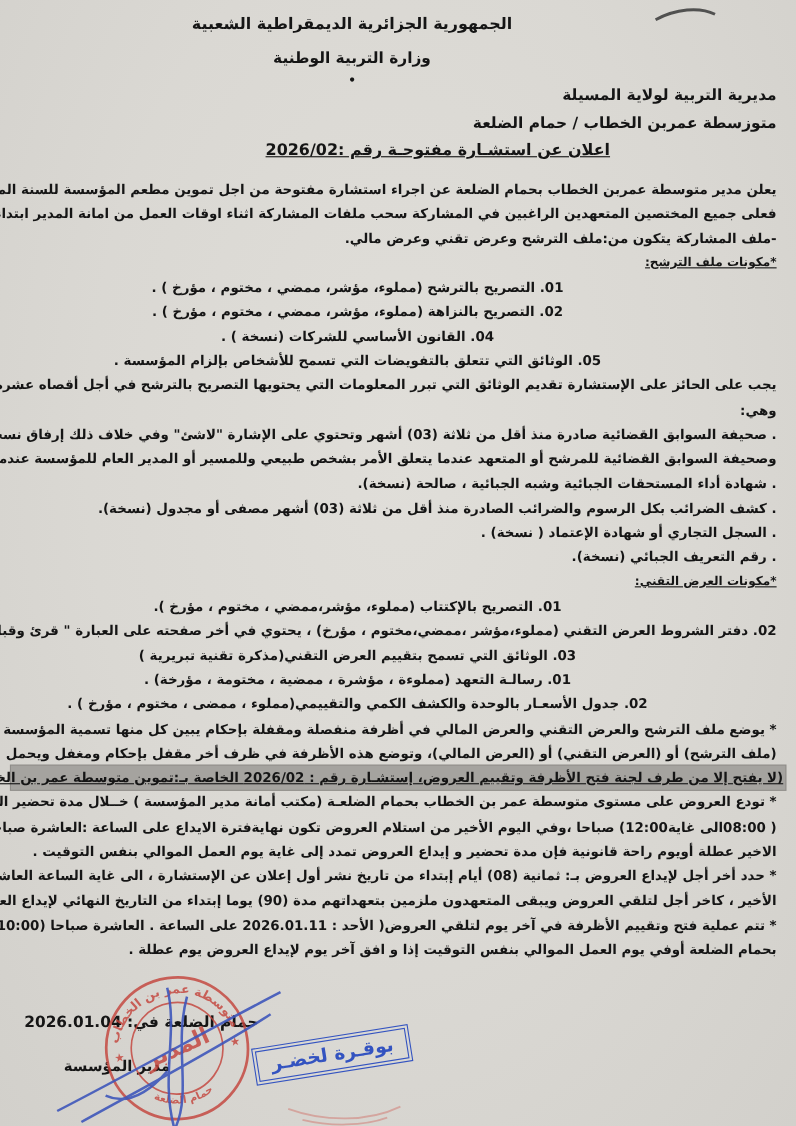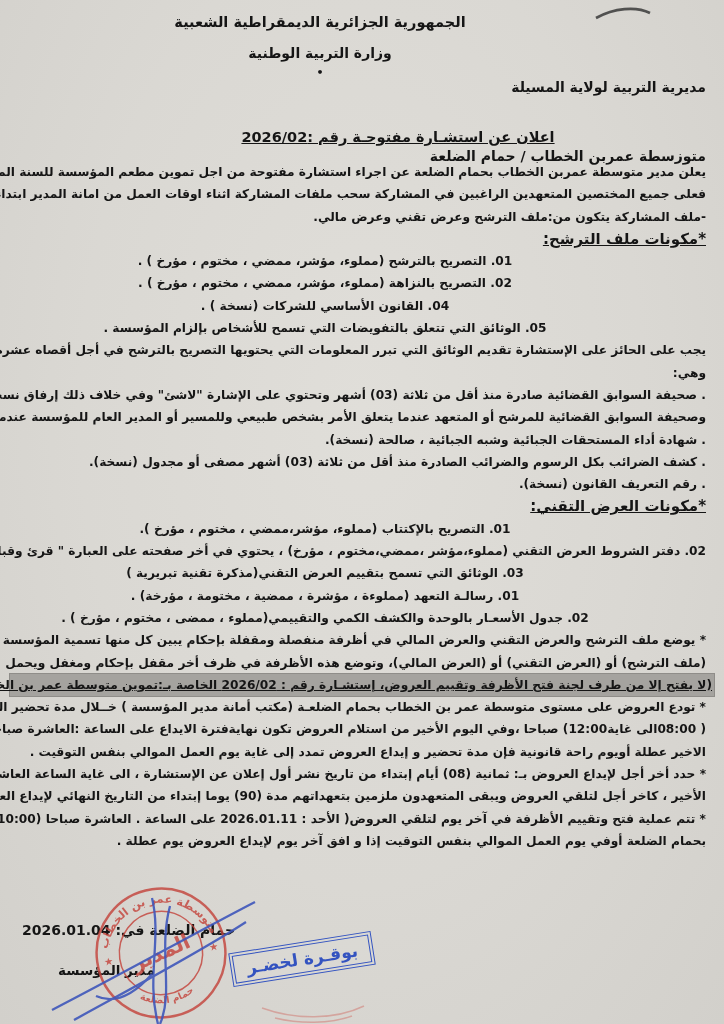--- a/index.html
+++ b/index.html
@@ -11,33 +11,33 @@
     font-family:"DejaVu Sans", sans-serif;
     color:#151515;
   }
   
   .hdr-c{position:absolute;left:0;width:100%;text-align:center;font-weight:bold;transform:translateX(-42px);}
   .hdr-republic{top:14px;font-size:14.5px;}
   .hdr-ministry{top:45px;font-size:14px;}
   .hdr-dot{top:66px;font-size:11px;}
   .hdr-r{position:absolute;right:18px;text-align:right;font-weight:bold;font-size:14px;direction:rtl;}
   .hdr-directorate{top:79px;}
-  .hdr-school{top:104px;margin-top:44px;}
+  .hdr-school{top:104px;}
   .doc-title{
     position:absolute;top:129px;width:100%;text-align:center;transform:translateX(36px);
     font-size:14.5px;font-weight:bold;text-decoration:underline;direction:rtl;
   }
   
   .doc-body{position:absolute;top:161px;left:10px;right:10px;direction:rtl;}
   .bline{
     height:22.3px;line-height:22.3px;font-size:12.2px;font-weight:bold;
     text-align:right;padding-right:8px;white-space:nowrap;overflow:visible;
   }
   .bline-ind{padding-right:74px;text-align:center;}
-  .bline-head{text-decoration:underline;font-size:15px;}
+  .bline-head{text-decoration:underline;font-size:11px;}
   .bline-hl{
     background:#a5a39f;box-shadow:0 0 0 1px #8f8d89;
     text-decoration:underline;padding-right:2px;
   }
   
   .foot-date{position:absolute;left:22px;top:922px;font-size:14px;font-weight:bold;direction:rtl;}
   .foot-signatory{position:absolute;left:58px;top:962px;font-size:13.5px;font-weight:bold;}
   
   .round-stamp{position:absolute;left:86px;top:882px;opacity:.82;}
   .name-stamp{
@@ -67,21 +67,22 @@
       <div class="bline bline-ind" dir="rtl">01. التصريح بالترشح (مملوء، مؤشر، ممضي ، مختوم ، مؤرخ ) .</div>
       <div class="bline bline-ind" dir="rtl">02. التصريح بالنزاهة (مملوء، مؤشر، ممضي ، مختوم ، مؤرخ ) .</div>
       <div class="bline bline-ind" dir="rtl">04. القانون الأساسي للشركات (نسخة ) .</div>
       <div class="bline bline-ind" dir="rtl">05. الوثائق التي تتعلق بالتفويضات التي تسمح للأشخاص بإلزام المؤسسة .</div>
       <div class="bline" dir="rtl">يجب على الحائز على الإستشارة تقديم الوثائق التي تبرر المعلومات التي يحتويها التصريح بالترشح في أجل أقصاه عشرة (10) أيام إبتداءا من تاريخ إخطاره</div>
       <div class="bline" dir="rtl">وهي:</div>
       <div class="bline" dir="rtl">. صحيفة السوابق القضائية صادرة منذ أقل من ثلاثة (03) أشهر وتحتوي على الإشارة "لاشئ" وفي خلاف ذلك إرفاق نسخة من الحكم القضائي،</div>
       <div class="bline" dir="rtl">وصحيفة السوابق القضائية للمرشح أو المتعهد عندما يتعلق الأمر بشخص طبيعي وللمسير أو المدير العام للمؤسسة عندما يتعلق الأمر بالشركة .</div>
       <div class="bline" dir="rtl">. شهادة أداء المستحقات الجبائية وشبه الجبائية ، صالحة (نسخة).</div>
       <div class="bline" dir="rtl">. كشف الضرائب بكل الرسوم والضرائب الصادرة منذ أقل من ثلاثة (03) أشهر مصفى أو مجدول (نسخة).</div>
-      <div class="bline" dir="rtl">. رقم التعريف القانون (نسخة).</div>
+      <div class="bline" dir="rtl">. السجل التجاري أو شهادة الإعتماد ( نسخة) .</div>
+      <div class="bline" dir="rtl">. رقم التعريف الجبائي (نسخة).</div>
       <div class="bline bline-head" dir="rtl">*مكونات العرض التقني:</div>
       <div class="bline bline-ind" dir="rtl">01. التصريح بالإكتتاب (مملوء، مؤشر،ممضي ، مختوم ، مؤرخ ).</div>
       <div class="bline" dir="rtl">02. دفتر الشروط العرض التقني (مملوء،مؤشر ،ممضي،مختوم ، مؤرخ) ، يحتوي في أخر صفحته على العبارة " قرئ وقبل " مكتوبة بخط اليد .</div>
       <div class="bline bline-ind" dir="rtl">03. الوثائق التي تسمح بتقييم العرض التقني(مذكرة تقنية تبريرية )</div>
       <div class="bline bline-ind" dir="rtl">01. رسالـة التعهد (مملوءة ، مؤشرة ، ممضية ، مختومة ، مؤرخة) .</div>
       <div class="bline bline-ind" dir="rtl">02. جدول الأسعـار بالوحدة والكشف الكمي والتقييمي(مملوء ، ممضى ، مختوم ، مؤرخ ) .</div>
       <div class="bline" dir="rtl">* يوضع ملف الترشح والعرض التقني والعرض المالي في أظرفة منفصلة ومقفلة بإحكام يبين كل منها تسمية المؤسسة ومرجع الاستشارة و موضوعه ويتضمن عبارة</div>
       <div class="bline" dir="rtl">(ملف الترشح) أو (العرض التقني) أو (العرض المالي)، وتوضع هذه الأظرفة في ظرف أخر مقفل بإحكام ومغفل ويحمل عبارة :</div>
       <div class="bline bline-hl" dir="rtl">(لا يفتح إلا من طرف لجنة فتح الأظرفة وتقييم العروض، إستشـارة رقم : 2026/02 الخاصة بـ:تموين متوسطة عمر بن الخطاب بحمام الضلعة لسنة 2026</div>
       <div class="bline" dir="rtl">* تودع العروض على مستوى متوسطة عمر بن الخطاب بحمام الضلعـة (مكتب أمانة مدير المؤسسة ) خــلال مدة تحضير العـروض من الساعــة :</div>

